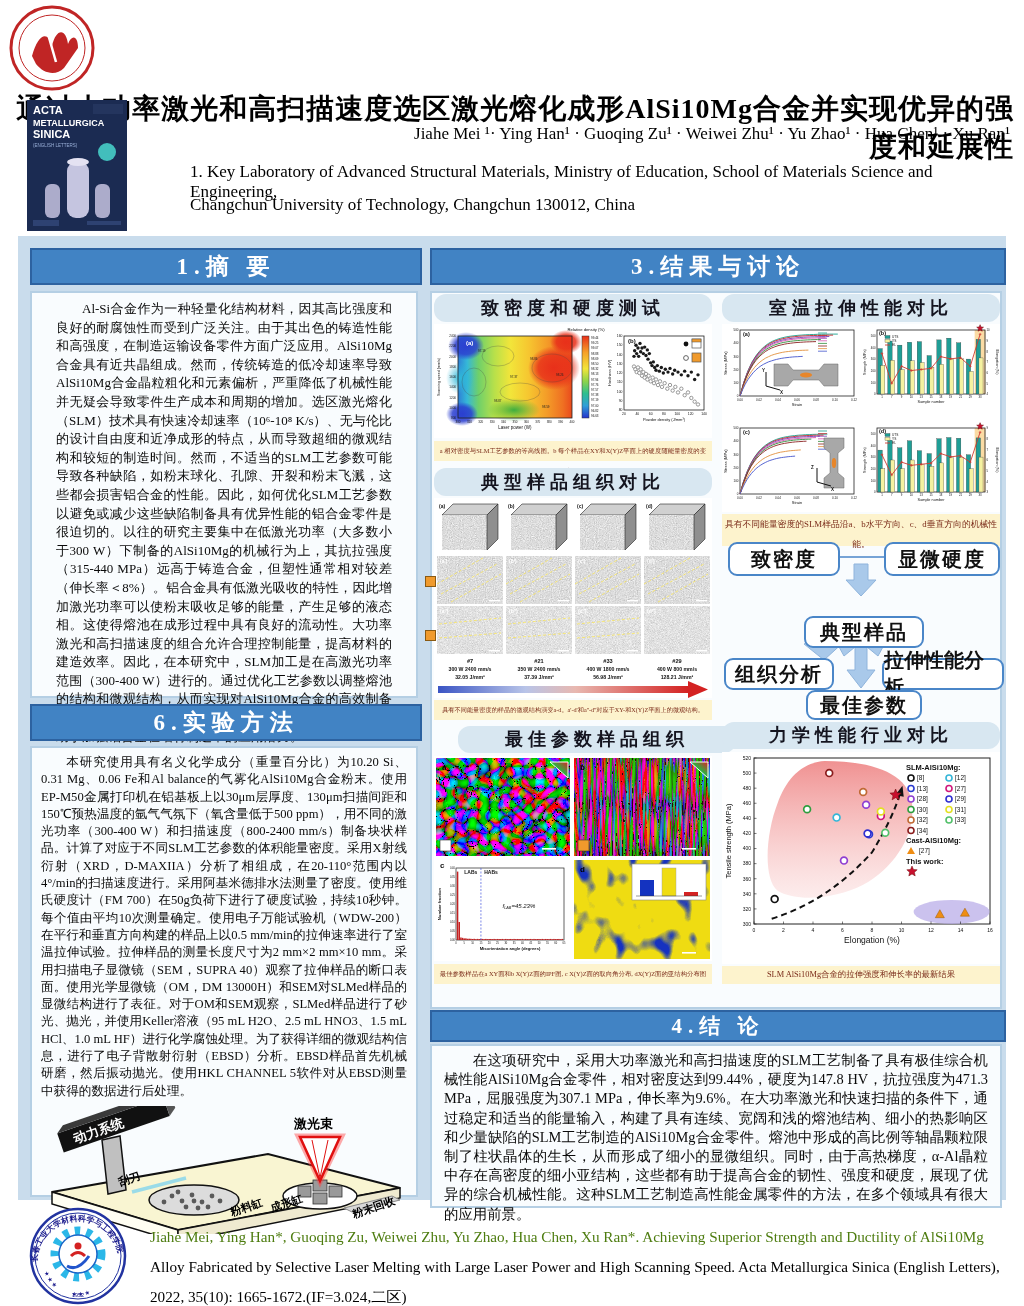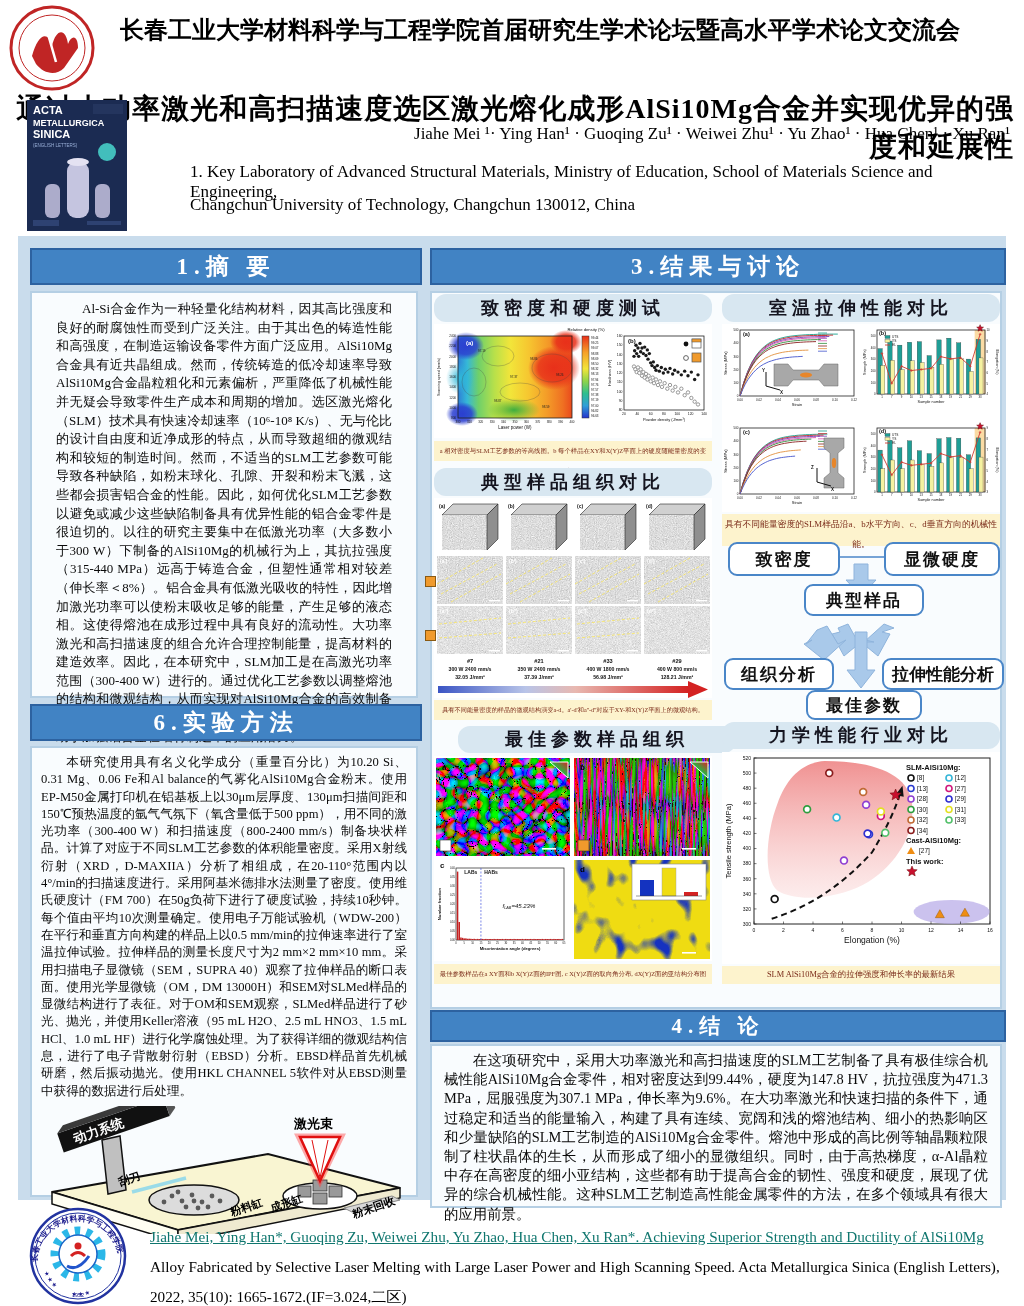--- a/index.html
+++ b/index.html
@@ -43,24 +43,24 @@
   #cap-tensile{left:722px;top:514px;width:278px;height:32px;font-size:8.8px;line-height:20px;}
   #cap-industry{left:722px;top:966px;width:278px;height:18px;font-size:8.4px;line-height:18px;}
   .figw{background:#ffffff;}
   #fig-density{left:434px;top:324px;width:278px;height:114px;}
   #fig-typical{left:434px;top:498px;width:278px;height:200px;}
   #fig-best{left:434px;top:756px;width:278px;height:205px;}
   #fig-tensile{left:722px;top:324px;width:278px;height:188px;}
   #flow-area{left:722px;top:540px;width:278px;height:178px;}
   #fig-industry{left:722px;top:752px;width:278px;height:212px;}
   .flow-box{position:absolute;background:#fff;border:2px solid #4a86c8;border-radius:9px;
-            display:flex;align-items:center;justify-content:center;font-size:17px;font-weight:bold;
+            display:flex;align-items:center;justify-content:center;font-size:20px;font-weight:bold;
             color:#111;letter-spacing:2px;font-family:"Liberation Serif",serif;}
   
-  #footer-line1{left:150px;top:1228px;width:866px;font-size:15.2px;color:#0f766e;text-decoration:underline;}
+  #footer-line1{left:150px;top:1228px;width:866px;font-size:15.2px;color:#4d7c0f;}
   #footer-line2{left:150px;top:1258px;width:866px;font-size:15.2px;color:#000;}
   #footer-line3{left:150px;top:1287px;width:866px;font-size:15.2px;color:#000;}
   #footer-badge{left:28px;top:1206px;}
   .mini-cube{position:absolute;width:9px;height:9px;background:#f09a2c;border:1px solid #8a5a12;}
   svg text{font-family:"Liberation Sans",sans-serif;}
 </style>
 </head>
 <body>
 
 <div id="poster">
@@ -156,21 +156,20 @@
       </filter>
     </defs>
   </svg>
 
   <svg id="univ-logo" class="abs" width="88" height="88">
     <circle cx="44" cy="44" r="41" fill="#fff" stroke="#c02525" stroke-width="3"></circle>
     <circle cx="44" cy="44" r="33" fill="none" stroke="#c02525" stroke-width="1"></circle>
     <path d="M24,52 C30,30 40,26 44,42 C48,24 58,24 60,40 C64,30 70,32 70,44 L56,64 C48,72 36,70 28,60 Z" fill="#c02525"></path>
     <path d="M40,30 L48,58" stroke="#fff" stroke-width="2.5"></path>
   </svg>
-  <div id="t-forum" class="abs">长春工业大学材料科学与工程学院首届研究生学术论坛暨高水平学术论文交流会</div>
   <div id="t-title" class="abs">通过大功率激光和高扫描速度选区激光熔化成形AlSi10Mg合金并实现优异的强度和延展性</div>
   <svg id="journal-cover" class="abs" width="100" height="131">
     <rect x="0" y="0" width="100" height="131" fill="#1b2b52"></rect>
     <rect x="66" y="4" width="30" height="10" fill="#24355e"></rect>
     <text x="6" y="14" font-size="11" font-weight="bold" fill="#fff">ACTA</text>
     <text x="6" y="26" font-size="9" font-weight="bold" fill="#fff">METALLURGICA</text>
     <text x="6" y="38" font-size="11" font-weight="bold" fill="#fff">SINICA</text>
     <text x="6" y="47" font-size="4.5" fill="#9ab0d8">(ENGLISH LETTERS)</text>
     <circle cx="80" cy="52" r="9" fill="#49d8cf" opacity="0.85"></circle>
     <g>
@@ -881,21 +880,21 @@
       </g>
       <polygon points="113,90 123,86 134,104 142,100 120,120 100,104 108,100 102,104" fill="#a9c9ea" stroke="#8fb4dc" transform="translate(-18,0)"></polygon>
       <polygon points="133,92 145,92 145,130 153,130 139,148 125,130 133,130" fill="#a9c9ea" stroke="#8fb4dc"></polygon>
     </svg>
     <div class="flow-box" style="left:6px;top:2px;width:108px;height:30px">
         <span>致密度</span>
       </div>
     <div class="flow-box" style="left:162px;top:2px;width:112px;height:30px">
         <span>显微硬度</span>
       </div>
-    <div class="flow-box" style="left:82px;top:44px;width:116px;height:28px">
+    <div class="flow-box" style="left:82px;top:76px;width:116px;height:28px">
         <span>典型样品</span>
       </div>
     <div class="flow-box" style="left:2px;top:118px;width:106px;height:28px">
         <span>组织分析</span>
       </div>
     <div class="flow-box" style="left:160px;top:118px;width:118px;height:28px;letter-spacing:0">
         <span>拉伸性能分析</span>
       </div>
     <div class="flow-box" style="left:84px;top:150px;width:112px;height:26px">
         <span>最佳参数</span>

